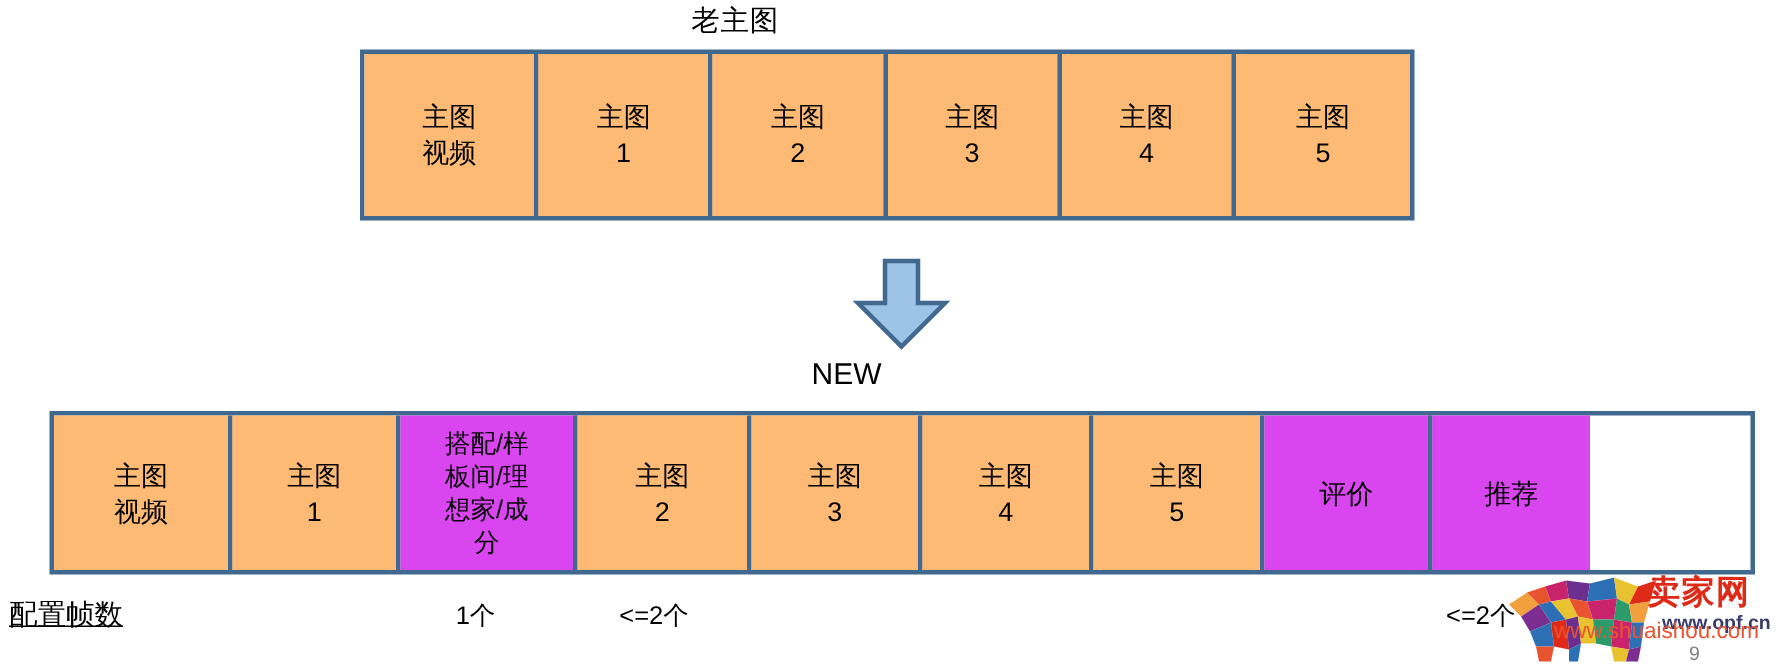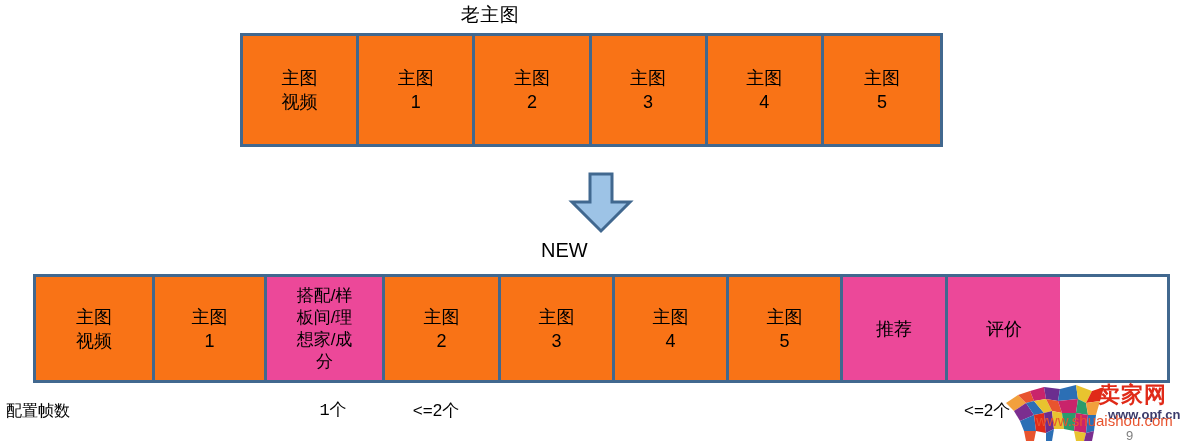--- a/index.html
+++ b/index.html
@@ -51,25 +51,25 @@
 
   .cell {
     box-sizing: border-box;
     border-right: 3px solid #41688F;
     display: flex;
     align-items: center;
     justify-content: center;
     text-align: center;
     font-size: 18px;
     line-height: 24px;
-    background: #f97316;
+    background: #fdba74;
     overflow: hidden;
   }
   .cell:last-child { border-right: none; }
-  .cell.gray { background: #ec4899; }
+  .cell.gray { background: #d946ef; }
   .cell .cell-text { display: block; padding: 0 2px; }
 
   
   .frame-table.old .cell { width: 116.2px; }
 
   
   .frame-table.new .c0 { width: 119px; }
   .frame-table.new .c1 { width: 112px; }
   .frame-table.new .c2 { width: 113px; }
   .frame-table.new .c3 { width: 118px; }
@@ -97,31 +97,32 @@
     width: 120px;
     font-size: 20px;
     line-height: 24px;
   }
 
   
   .annot-label {
     position: absolute;
     left: 6px;
     top: 399px;
-    font-size: 16px;
-    line-height: 24px;
+    font-size: 19px;
+    line-height: 24px;
+    text-decoration: underline;
   }
   .annot {
     position: absolute;
     top: 399px;
     font-size: 17px;
     line-height: 24px;
     text-align: center;
   }
-  .annot-a { left: 278px; width: 110px; font-family: Liberation Mono, monospace; }
+  .annot-a { left: 262px; width: 110px; }
   .annot-b { left: 378px; width: 116px; }
   .annot-c { left: 950px; width: 110px; text-align: left; padding-left: 14px; }
 
   
   .watermark {
     position: absolute;
     left: 1000px;
     top: 381px;
     width: 188px;
     height: 62px;
@@ -218,25 +219,25 @@
     </div>
   <div class="cell c5">
       <span class="cell-text">主图<br>3</span>
     </div>
   <div class="cell c6">
       <span class="cell-text">主图<br>4</span>
     </div>
   <div class="cell c7">
       <span class="cell-text">主图<br>5</span>
     </div>
+  <div class="cell c8 gray">
+      <span class="cell-text">评价</span>
+    </div>
   <div class="cell c9 gray">
       <span class="cell-text">推荐</span>
-    </div>
-  <div class="cell c8 gray">
-      <span class="cell-text">评价</span>
     </div>
 </div>
 
 <div class="annot-label">配置帧数</div>
 <div class="annot annot-a">1个</div>
 <div class="annot annot-b">&lt;=2个</div>
 <div class="annot annot-c">&lt;=2个</div>
 
 <div class="watermark">
   <svg class="bull" width="112" height="62" viewBox="0 0 112 62">

